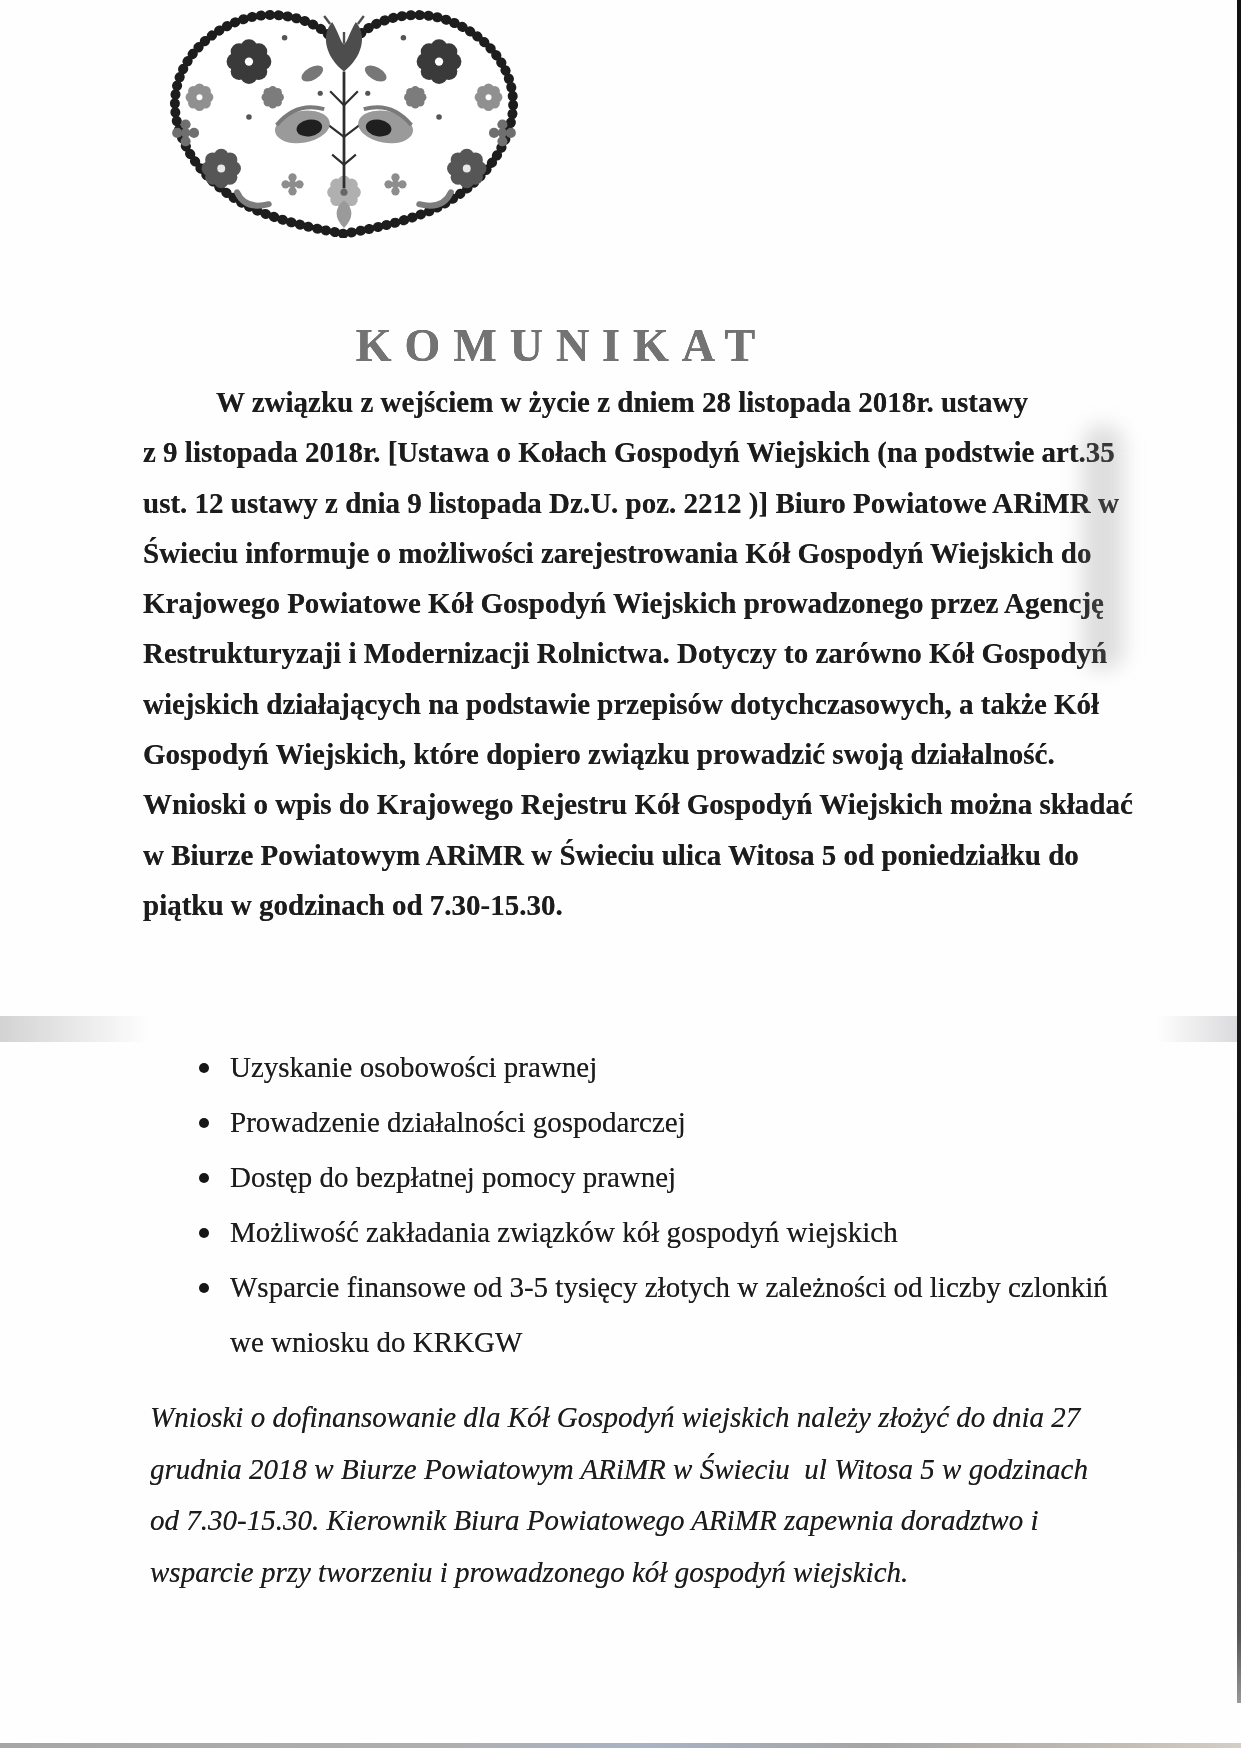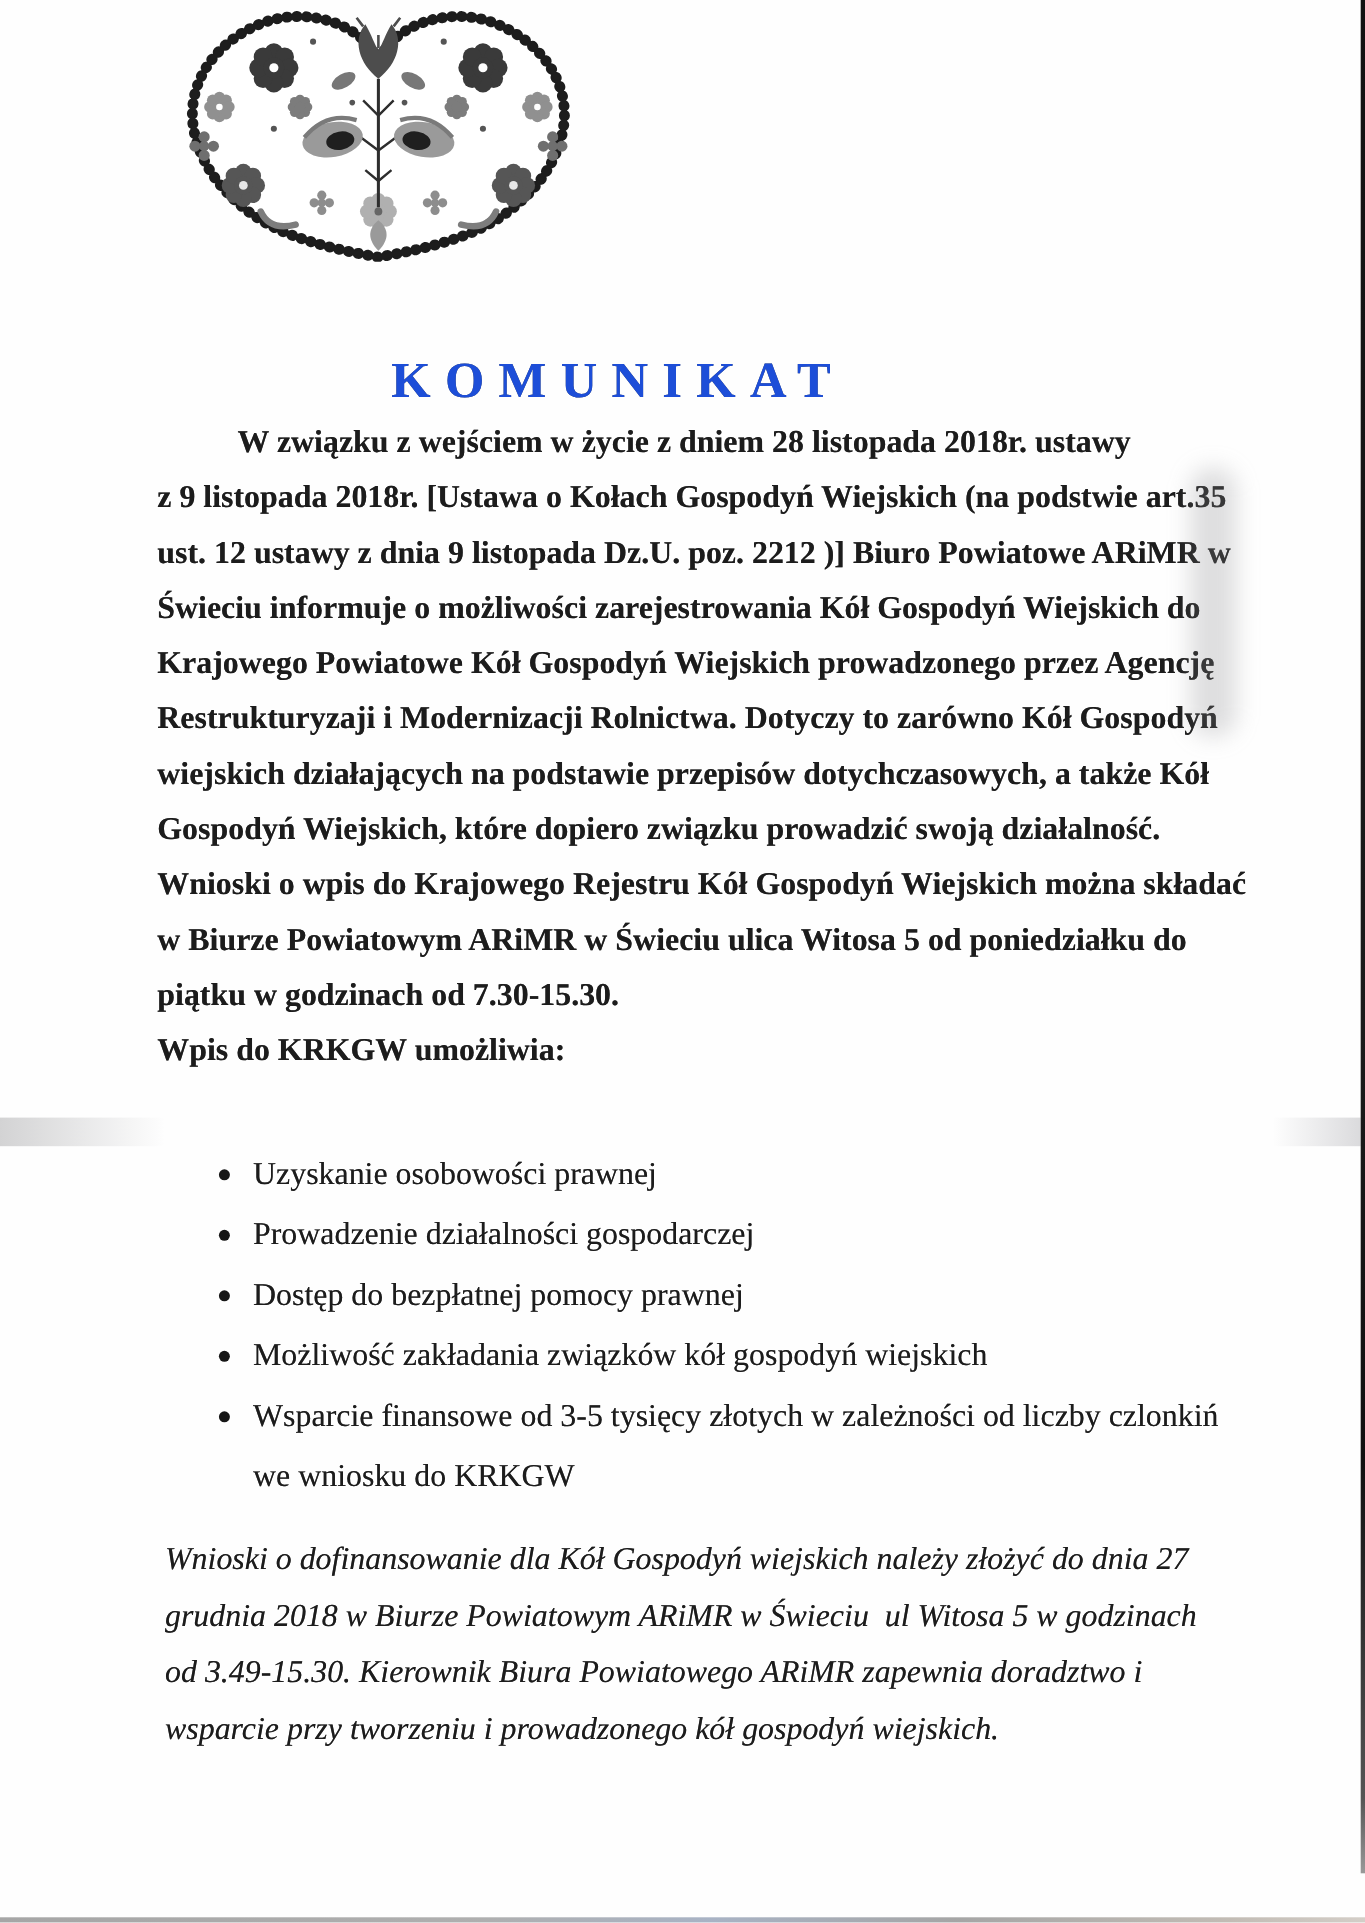--- a/index.html
+++ b/index.html
@@ -12,21 +12,21 @@
   }
   .page{position:relative;width:1241px;height:1748px;background:#fefefe;overflow:hidden;}
 
   .heart-wrap{position:absolute;top:6px;left:146px;width:396px;height:232px;}
   .heart-wrap svg{width:100%;height:100%;display:block;}
 
   .doc-title{
     position:absolute;top:288px;left:0;width:1124px;
     text-align:center;
     font-size:46px;font-weight:bold;letter-spacing:13px;
-    color:#1d4ed8;
+    color:#737373;
     text-shadow:0 0 0.6px rgba(20,20,20,.75);
   }
 
   .line{
     font-size:29px;
     white-space:pre;
     text-shadow:0 0 0.55px rgba(25,25,25,.7);
   }
   .intro{position:absolute;top:377px;left:143px;font-weight:bold;}
   .intro .line{line-height:50.3px;}
@@ -156,21 +156,20 @@
     <div class="line">z 9 listopada 2018r. [Ustawa o Kołach Gospodyń Wiejskich (na podstwie art.35</div>
     <div class="line">ust. 12 ustawy z dnia 9 listopada Dz.U. poz. 2212 )] Biuro Powiatowe ARiMR w</div>
     <div class="line">Świeciu informuje o możliwości zarejestrowania Kół Gospodyń Wiejskich do</div>
     <div class="line">Krajowego Powiatowe Kół Gospodyń Wiejskich prowadzonego przez Agencję</div>
     <div class="line">Restrukturyzaji i Modernizacji Rolnictwa. Dotyczy to zarówno Kół Gospodyń</div>
     <div class="line">wiejskich działających na podstawie przepisów dotychczasowych, a także Kół</div>
     <div class="line">Gospodyń Wiejskich, które dopiero związku prowadzić swoją działalność.</div>
     <div class="line">Wnioski o wpis do Krajowego Rejestru Kół Gospodyń Wiejskich można składać</div>
     <div class="line">w Biurze Powiatowym ARiMR w Świeciu ulica Witosa 5 od poniedziałku do</div>
     <div class="line">piątku w godzinach od 7.30-15.30.</div>
-    <div class="line">Wpis do KRKGW umożliwia:</div>
   </div>
 
   <ul class="bullets">
     <li>
       <span class="bullet-dot"></span>
       <div class="line">Uzyskanie osobowości prawnej</div>
     </li>
     <li>
       <span class="bullet-dot"></span>
       <div class="line">Prowadzenie działalności gospodarczej</div>
@@ -186,21 +185,21 @@
     <li>
       <span class="bullet-dot"></span>
       <div class="line">Wsparcie finansowe od 3-5 tysięcy złotych w zależności od liczby czlonkiń</div>
       <div class="line">we wniosku do KRKGW</div>
     </li>
   </ul>
 
   <div class="closing">
     <div class="line">Wnioski o dofinansowanie dla Kół Gospodyń wiejskich należy złożyć do dnia 27</div>
     <div class="line">grudnia 2018 w Biurze Powiatowym ARiMR w Świeciu  ul Witosa 5 w godzinach</div>
-    <div class="line">od 3.49-15.30. Kierownik Biura Powiatowego ARiMR zapewnia doradztwo i</div>
+    <div class="line">od 7.30-15.30. Kierownik Biura Powiatowego ARiMR zapewnia doradztwo i</div>
     <div class="line">wsparcie przy tworzeniu i prowadzonego kół gospodyń wiejskich.</div>
   </div>
 
   <div class="shadow-mid-right"></div>
   <div class="smudge-left"></div>
   <div class="smudge-right"></div>
   <div class="edge-right"></div>
   <div class="edge-bottom"></div>
 
 </div>

